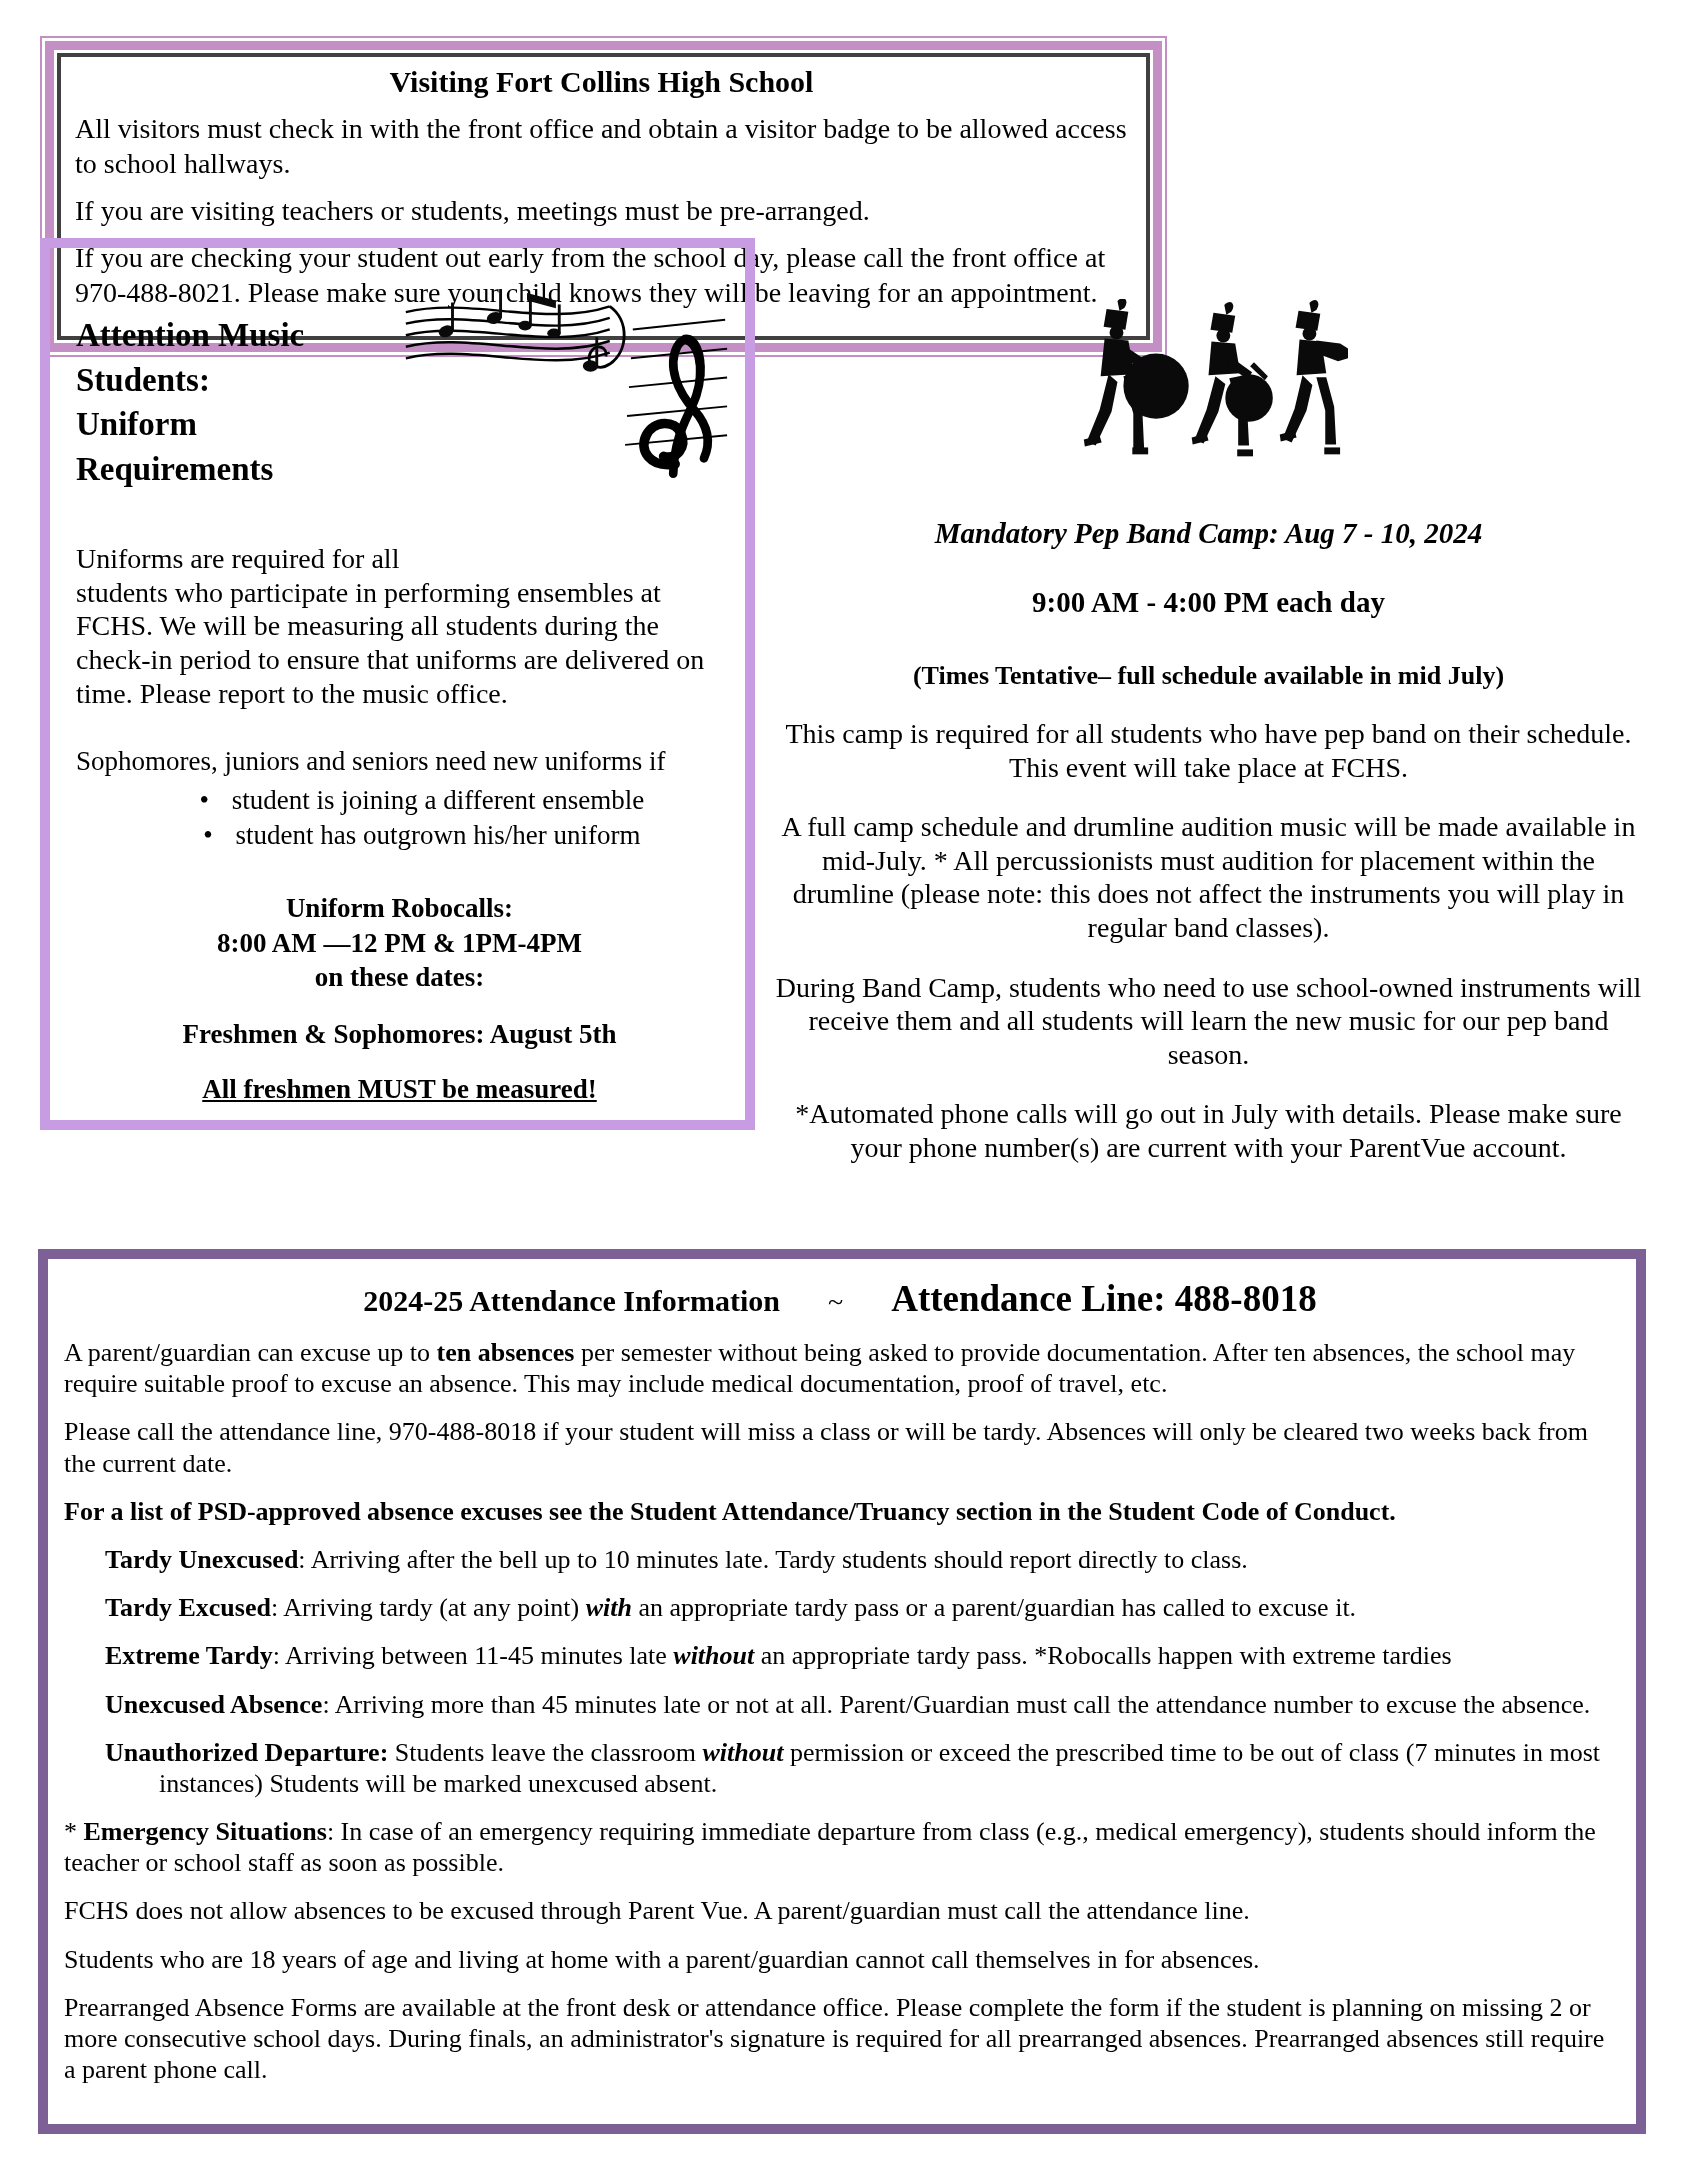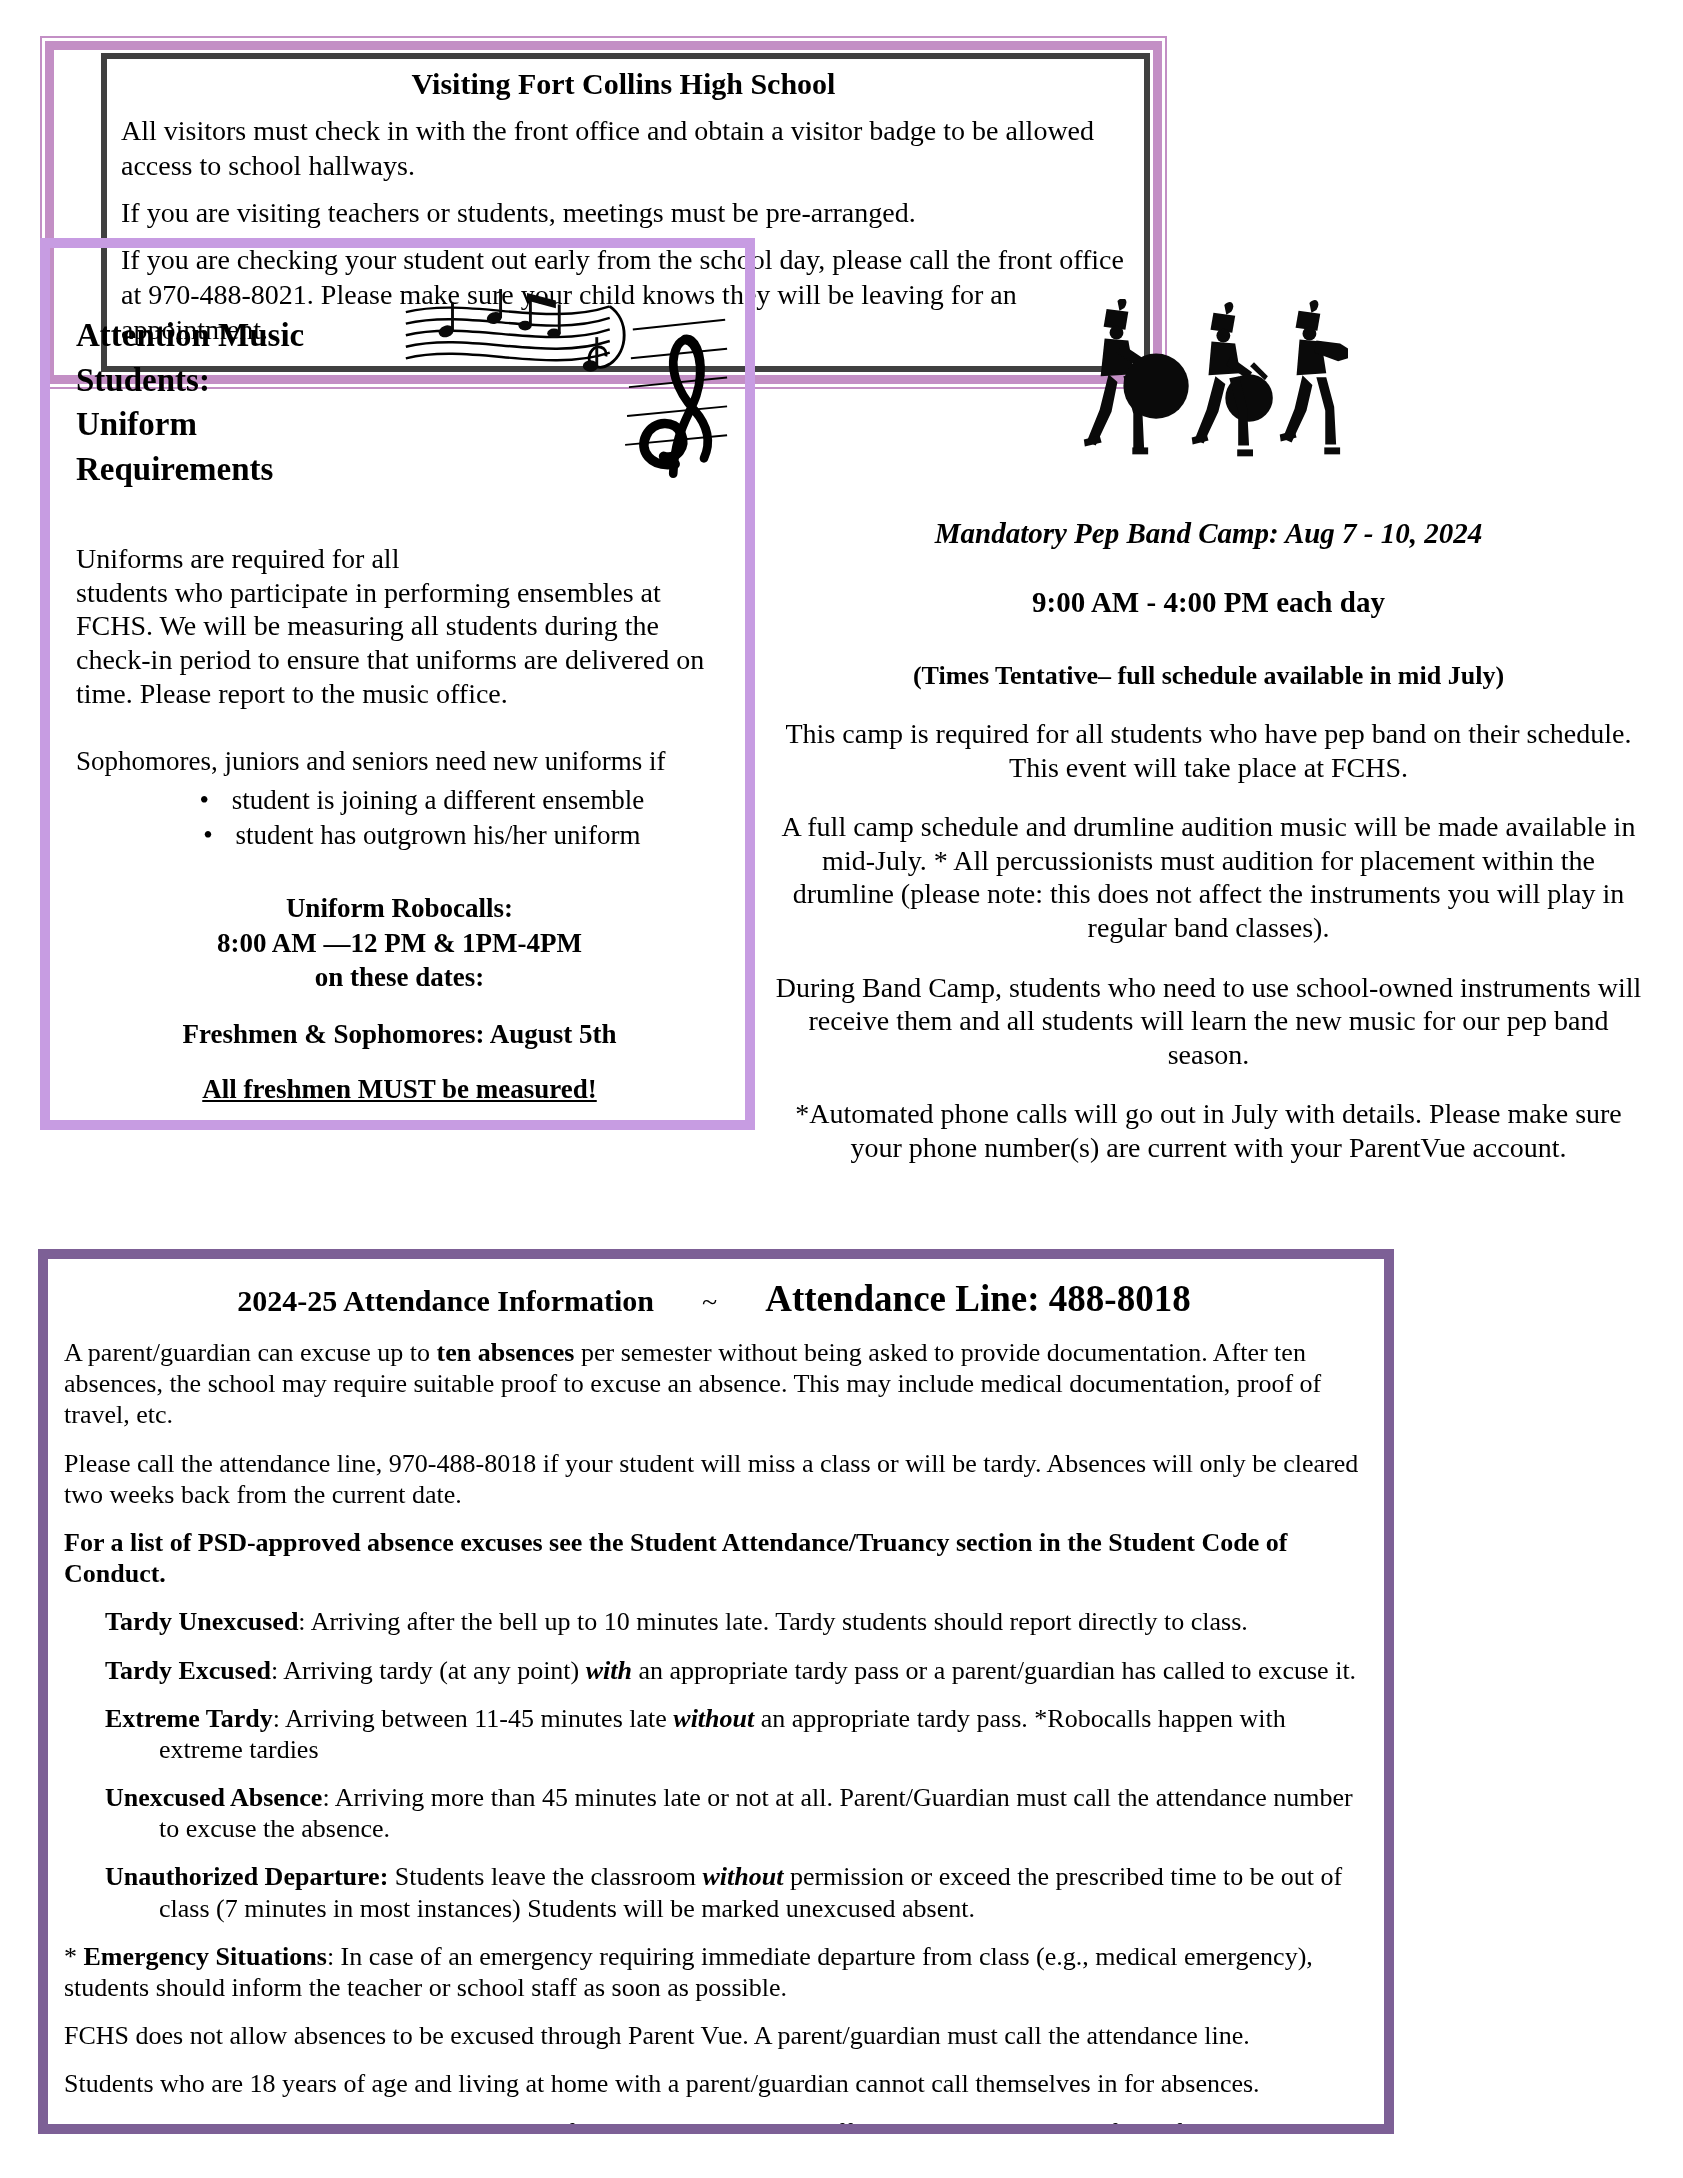--- a/index.html
+++ b/index.html
@@ -4,21 +4,21 @@
 <style>
   html,body{margin:0;padding:0;}
   body{
     width:1683px;height:2178px;position:relative;background:#ffffff;
     font-family:"Liberation Serif", serif;color:#000;
   }
   
   .visiting-box{position:absolute;left:40px;top:36px;width:1127px;}
   .fancy-outer{border:2px solid #c38fc5;padding:3px;}
   .fancy-mid{border:9px solid #c38fc5;padding:3px;}
-  .fancy-inner{border:6px solid #404040;padding:4px 18px 7px 14px;margin-left:44px;}
+  .fancy-inner{border:4px solid #404040;padding:4px 18px 14px 14px;}
   .visiting-title{font-size:30px;font-weight:bold;text-align:center;margin:4px 0 10px 0;}
   .visiting-p{font-size:28px;line-height:1.25;margin:12px 0;}
   
   .music-box{
     position:absolute;left:40px;top:238px;width:715px;height:892px;box-sizing:border-box;
     border:10px solid #c79ce2;padding:65px 22px 0 26px;overflow:hidden;
   }
   .music-clip{float:right;width:327px;height:236px;margin:-40px -6px 6px 12px;}
   .music-title{font-size:33px;font-weight:bold;line-height:1.35;margin:0;}
   .music-intro{font-size:28px;line-height:1.2;margin:51px 0 0 0;clear:none;}
@@ -31,21 +31,21 @@
   .u{text-decoration:underline;}
   
   .pep{position:absolute;left:774px;top:299px;width:869px;}
   .band-clip{display:block;margin:0 auto;width:297px;height:188px;}
   .pep-heading{font-size:29px;font-weight:bold;text-align:center;margin:30px 0 0 0;font-style:italic;}
   .pep-time{font-size:29px;font-weight:bold;text-align:center;margin:36px 0 0 0;}
   .pep-tentative{font-size:26px;font-weight:bold;text-align:center;margin:42px 0 0 0;}
   .pep-p{font-size:28px;line-height:1.2;margin:26px 0;text-align:center;}
   
   .attendance-box{
-    position:absolute;left:38px;top:1249px;width:1356px;height:885px;box-sizing:border-box;
+    position:absolute;left:38px;top:1249px;width:1608px;height:885px;box-sizing:border-box;
     border:10px solid #7d6096;padding:6px 20px 0 16px;overflow:hidden;
   }
   .att-header{display:flex;justify-content:center;align-items:baseline;gap:48px;margin:12px 0 4px 0;}
   .att-h-left{font-size:30px;font-weight:bold;}
   .att-h-tilde{font-size:28px;}
   .att-h-right{font-size:37px;font-weight:bold;}
   .att-p{font-size:26px;line-height:1.2;margin:17px 0;}
   .att-bold{font-weight:bold;}
   .att-item{font-size:26px;line-height:1.2;margin:17px 0;padding-left:95px;text-indent:-54px;}
   .att-item b{font-weight:bold;}

